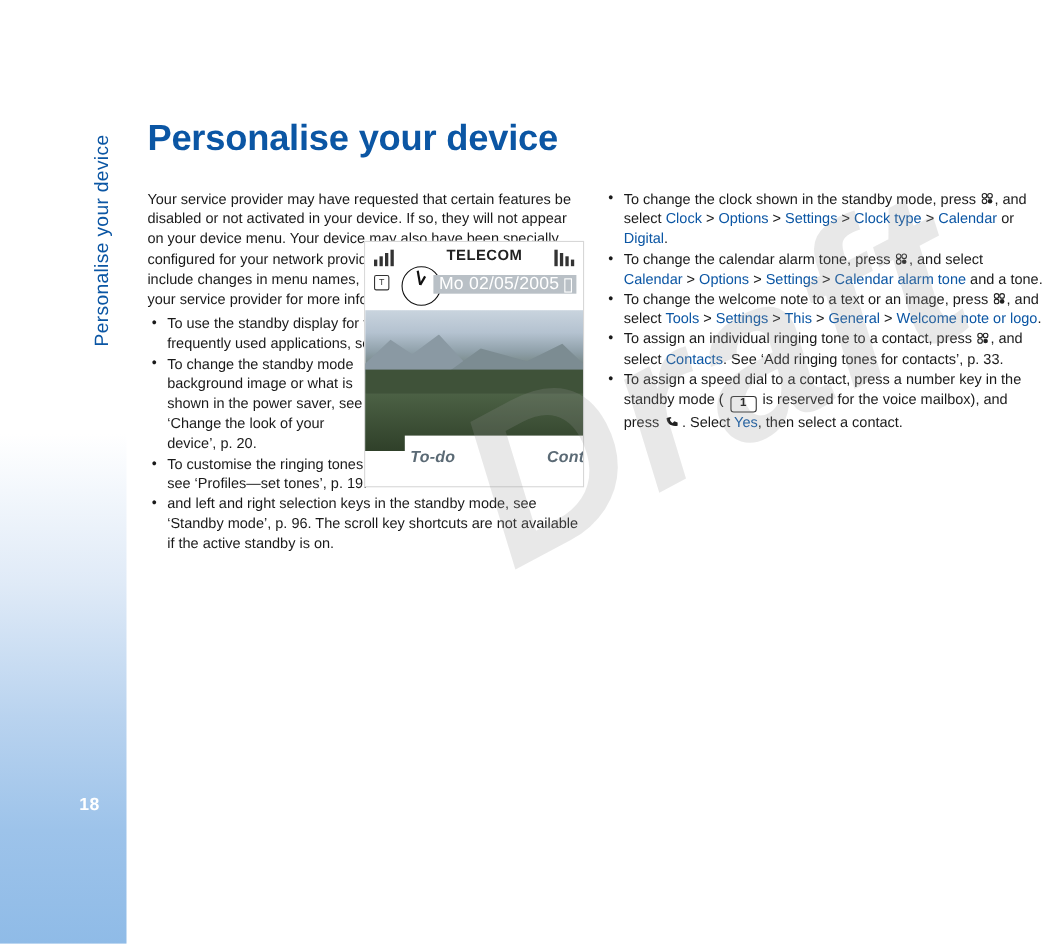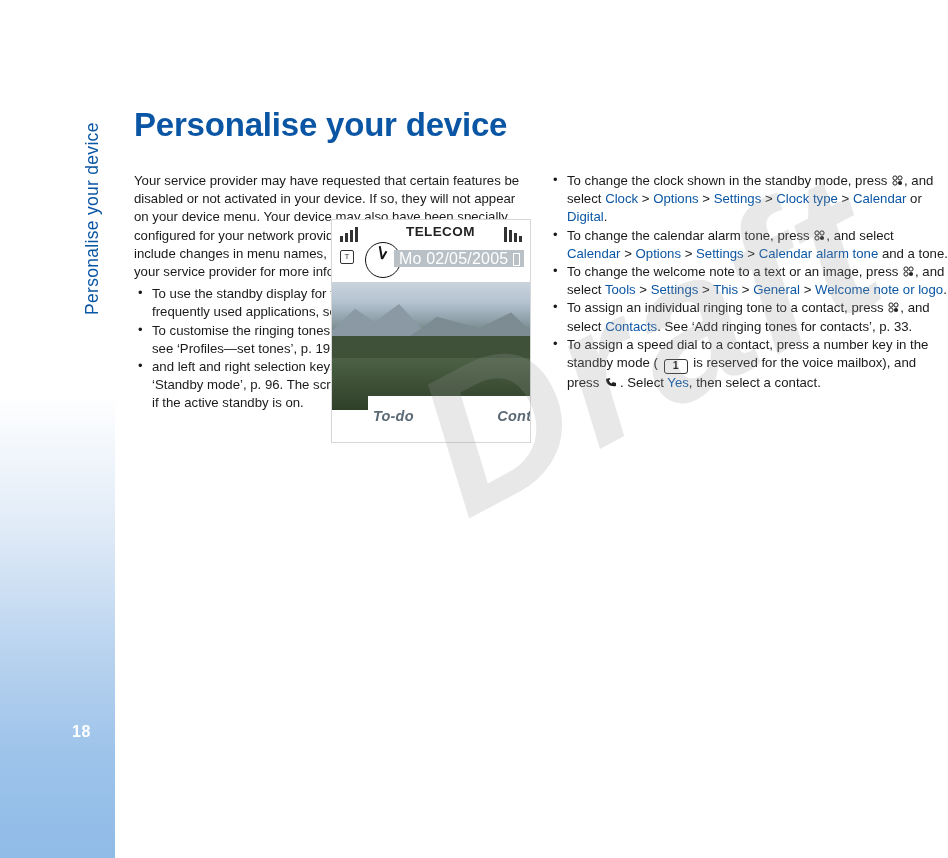--- a/index.html
+++ b/index.html
@@ -315,20 +315,21 @@
 </div>
 
 <div class="content">
 
   <h1 class="page-title">Personalise your device</h1>
 
   <div class="col col-left">
     <p class="intro">Your service provider may have requested that certain features be disabled or not activated in your device. If so, they will not appear on your device menu. Your device may also have been specially configured for your network provider. This configuration may include changes in menu names, menu order, and icons. Contact your service provider for more information.</p>
     <ul class="bullets" id="left-bullets">
         <li style="margin-top: 4px;">To use the standby display for fast access to your most frequently used applications, see ‘Active standby mode’, p. 21.</li>
+        <li style="width: 190px;">To change the standby mode background image or what is shown in the power saver, see ‘Change the look of your device’, p. 20.</li>
         <li style="width: 190px;">To customise the ringing tones, see ‘Profiles—set tones’, p. 19.</li>
         <li style="">
           <span style="display: block;">and left and right selection keys in the standby mode, see ‘Standby mode’, p. 96. The scroll key shortcuts are not available if the active standby is on.</span>
         </li>
       </ul>
   </div>
 
   <div class="phone-figure">
     <div class="phone-screen">
 

